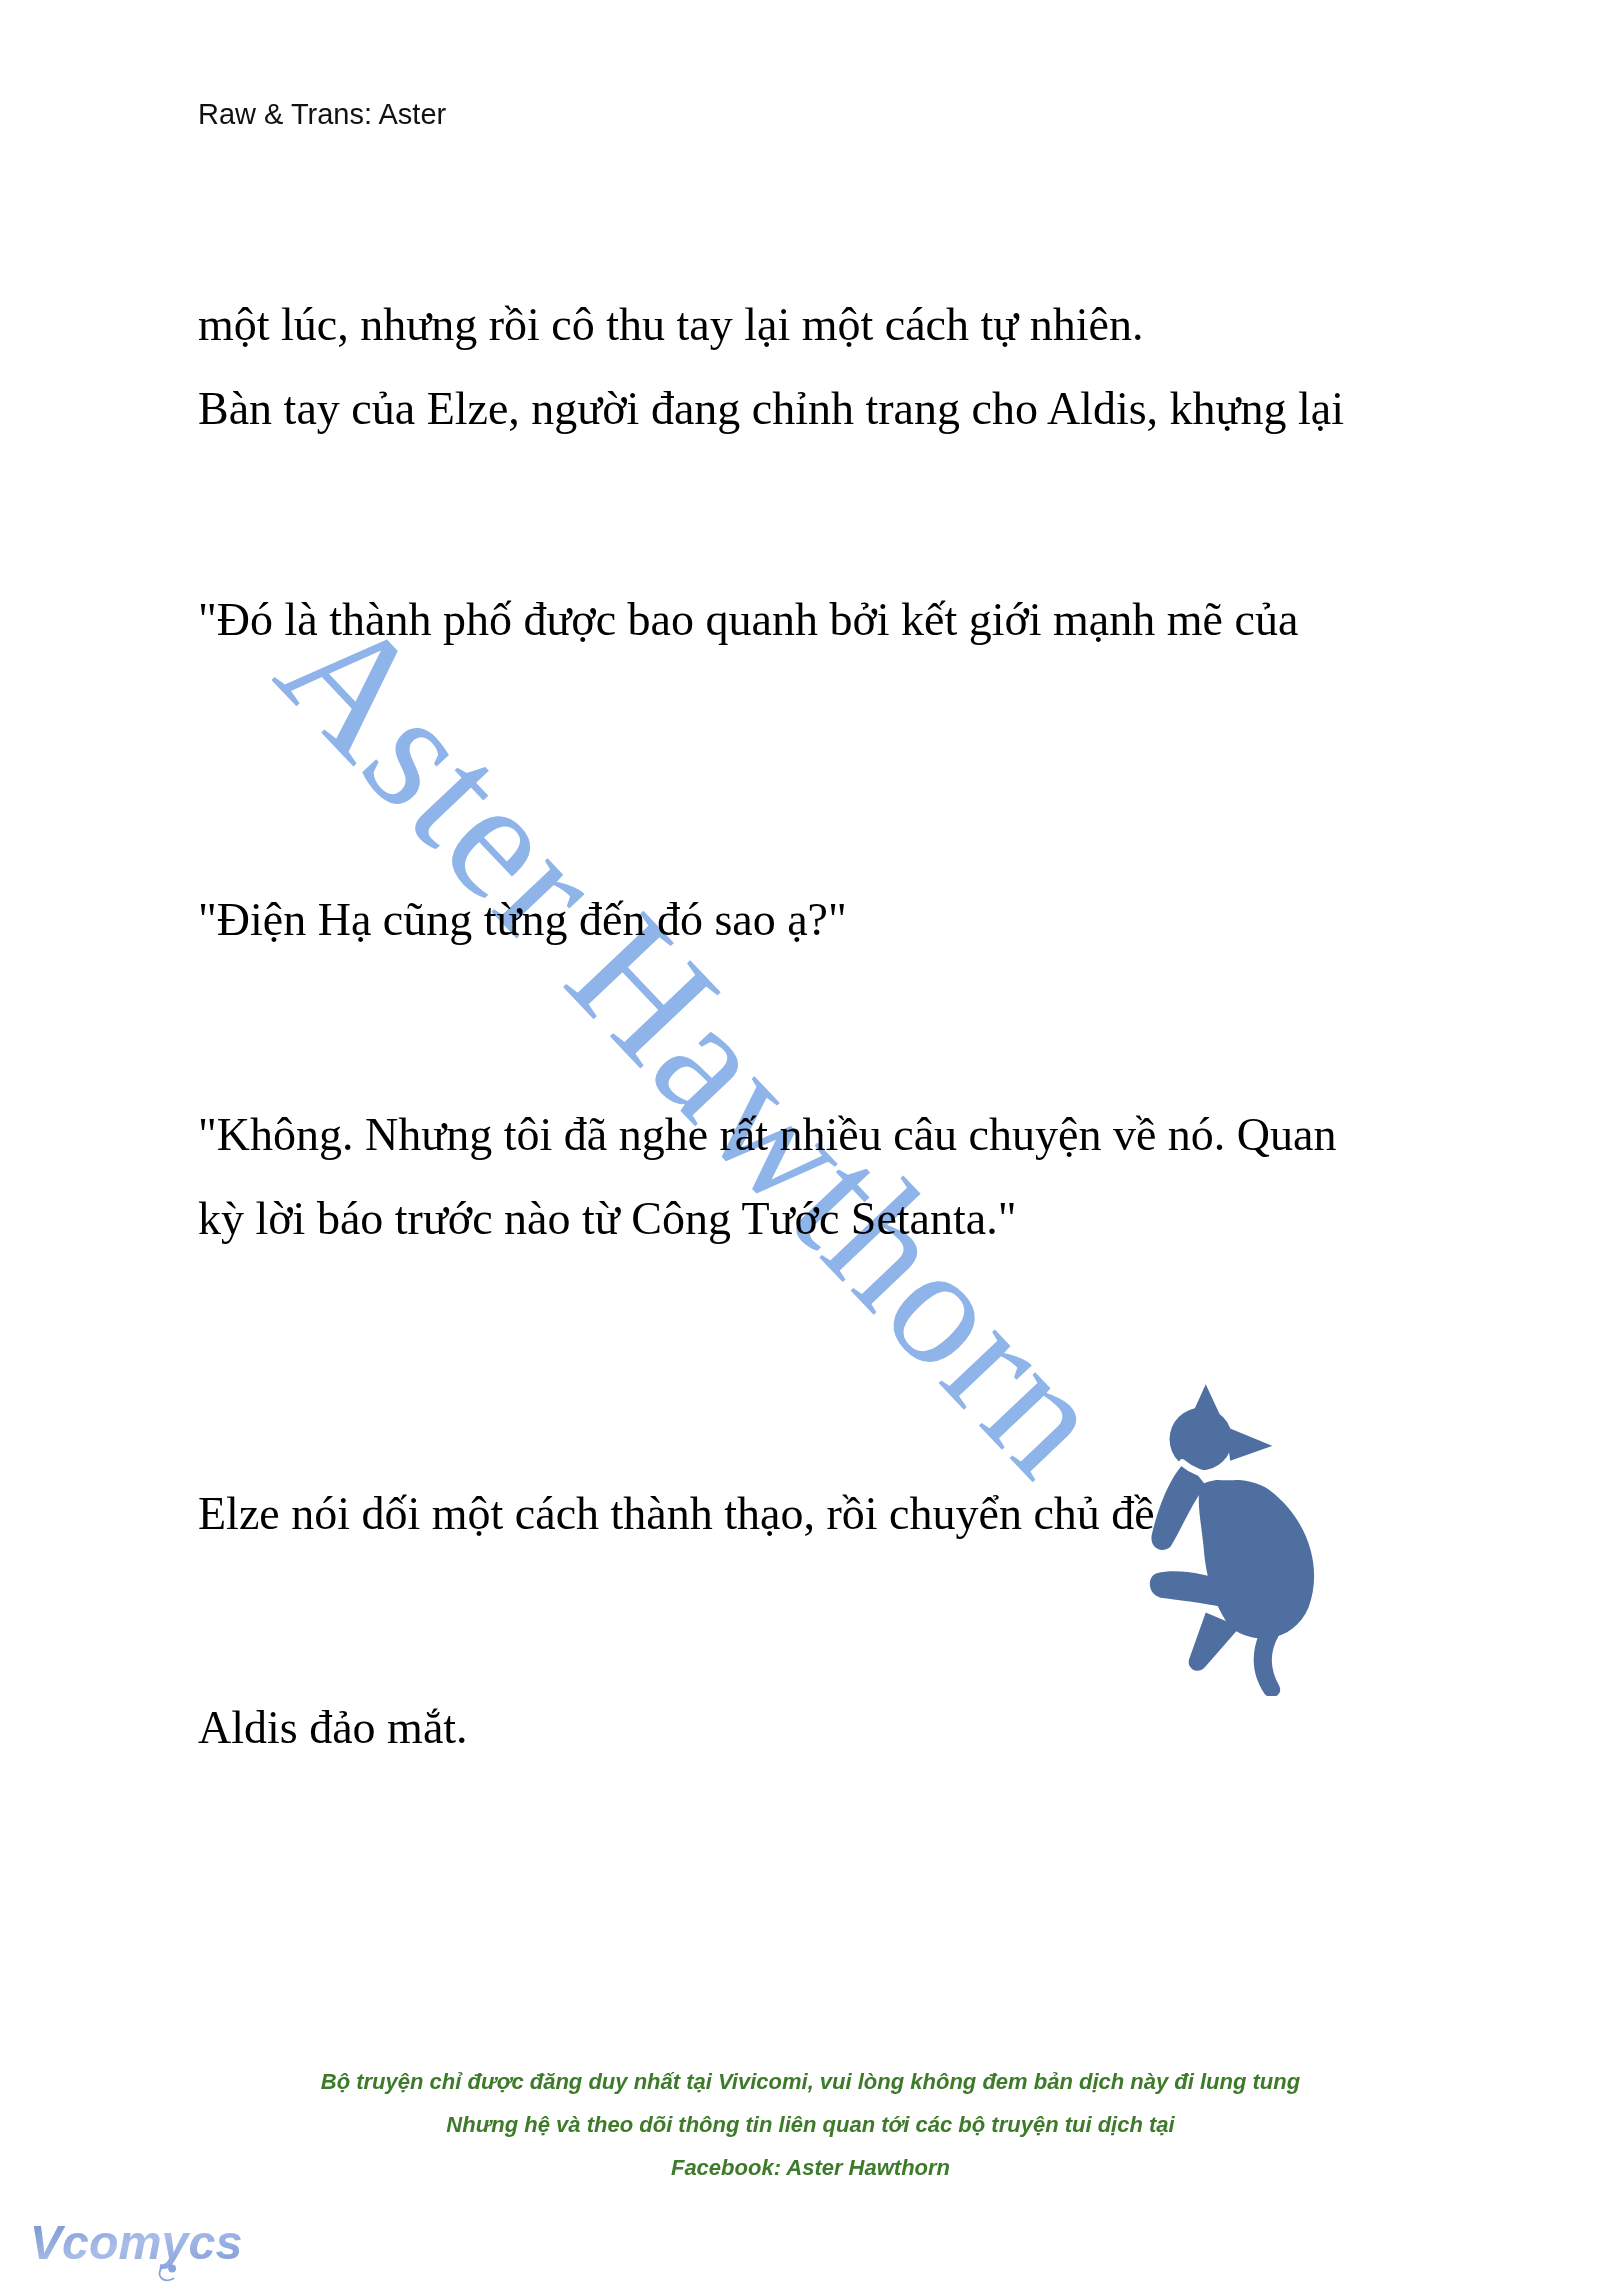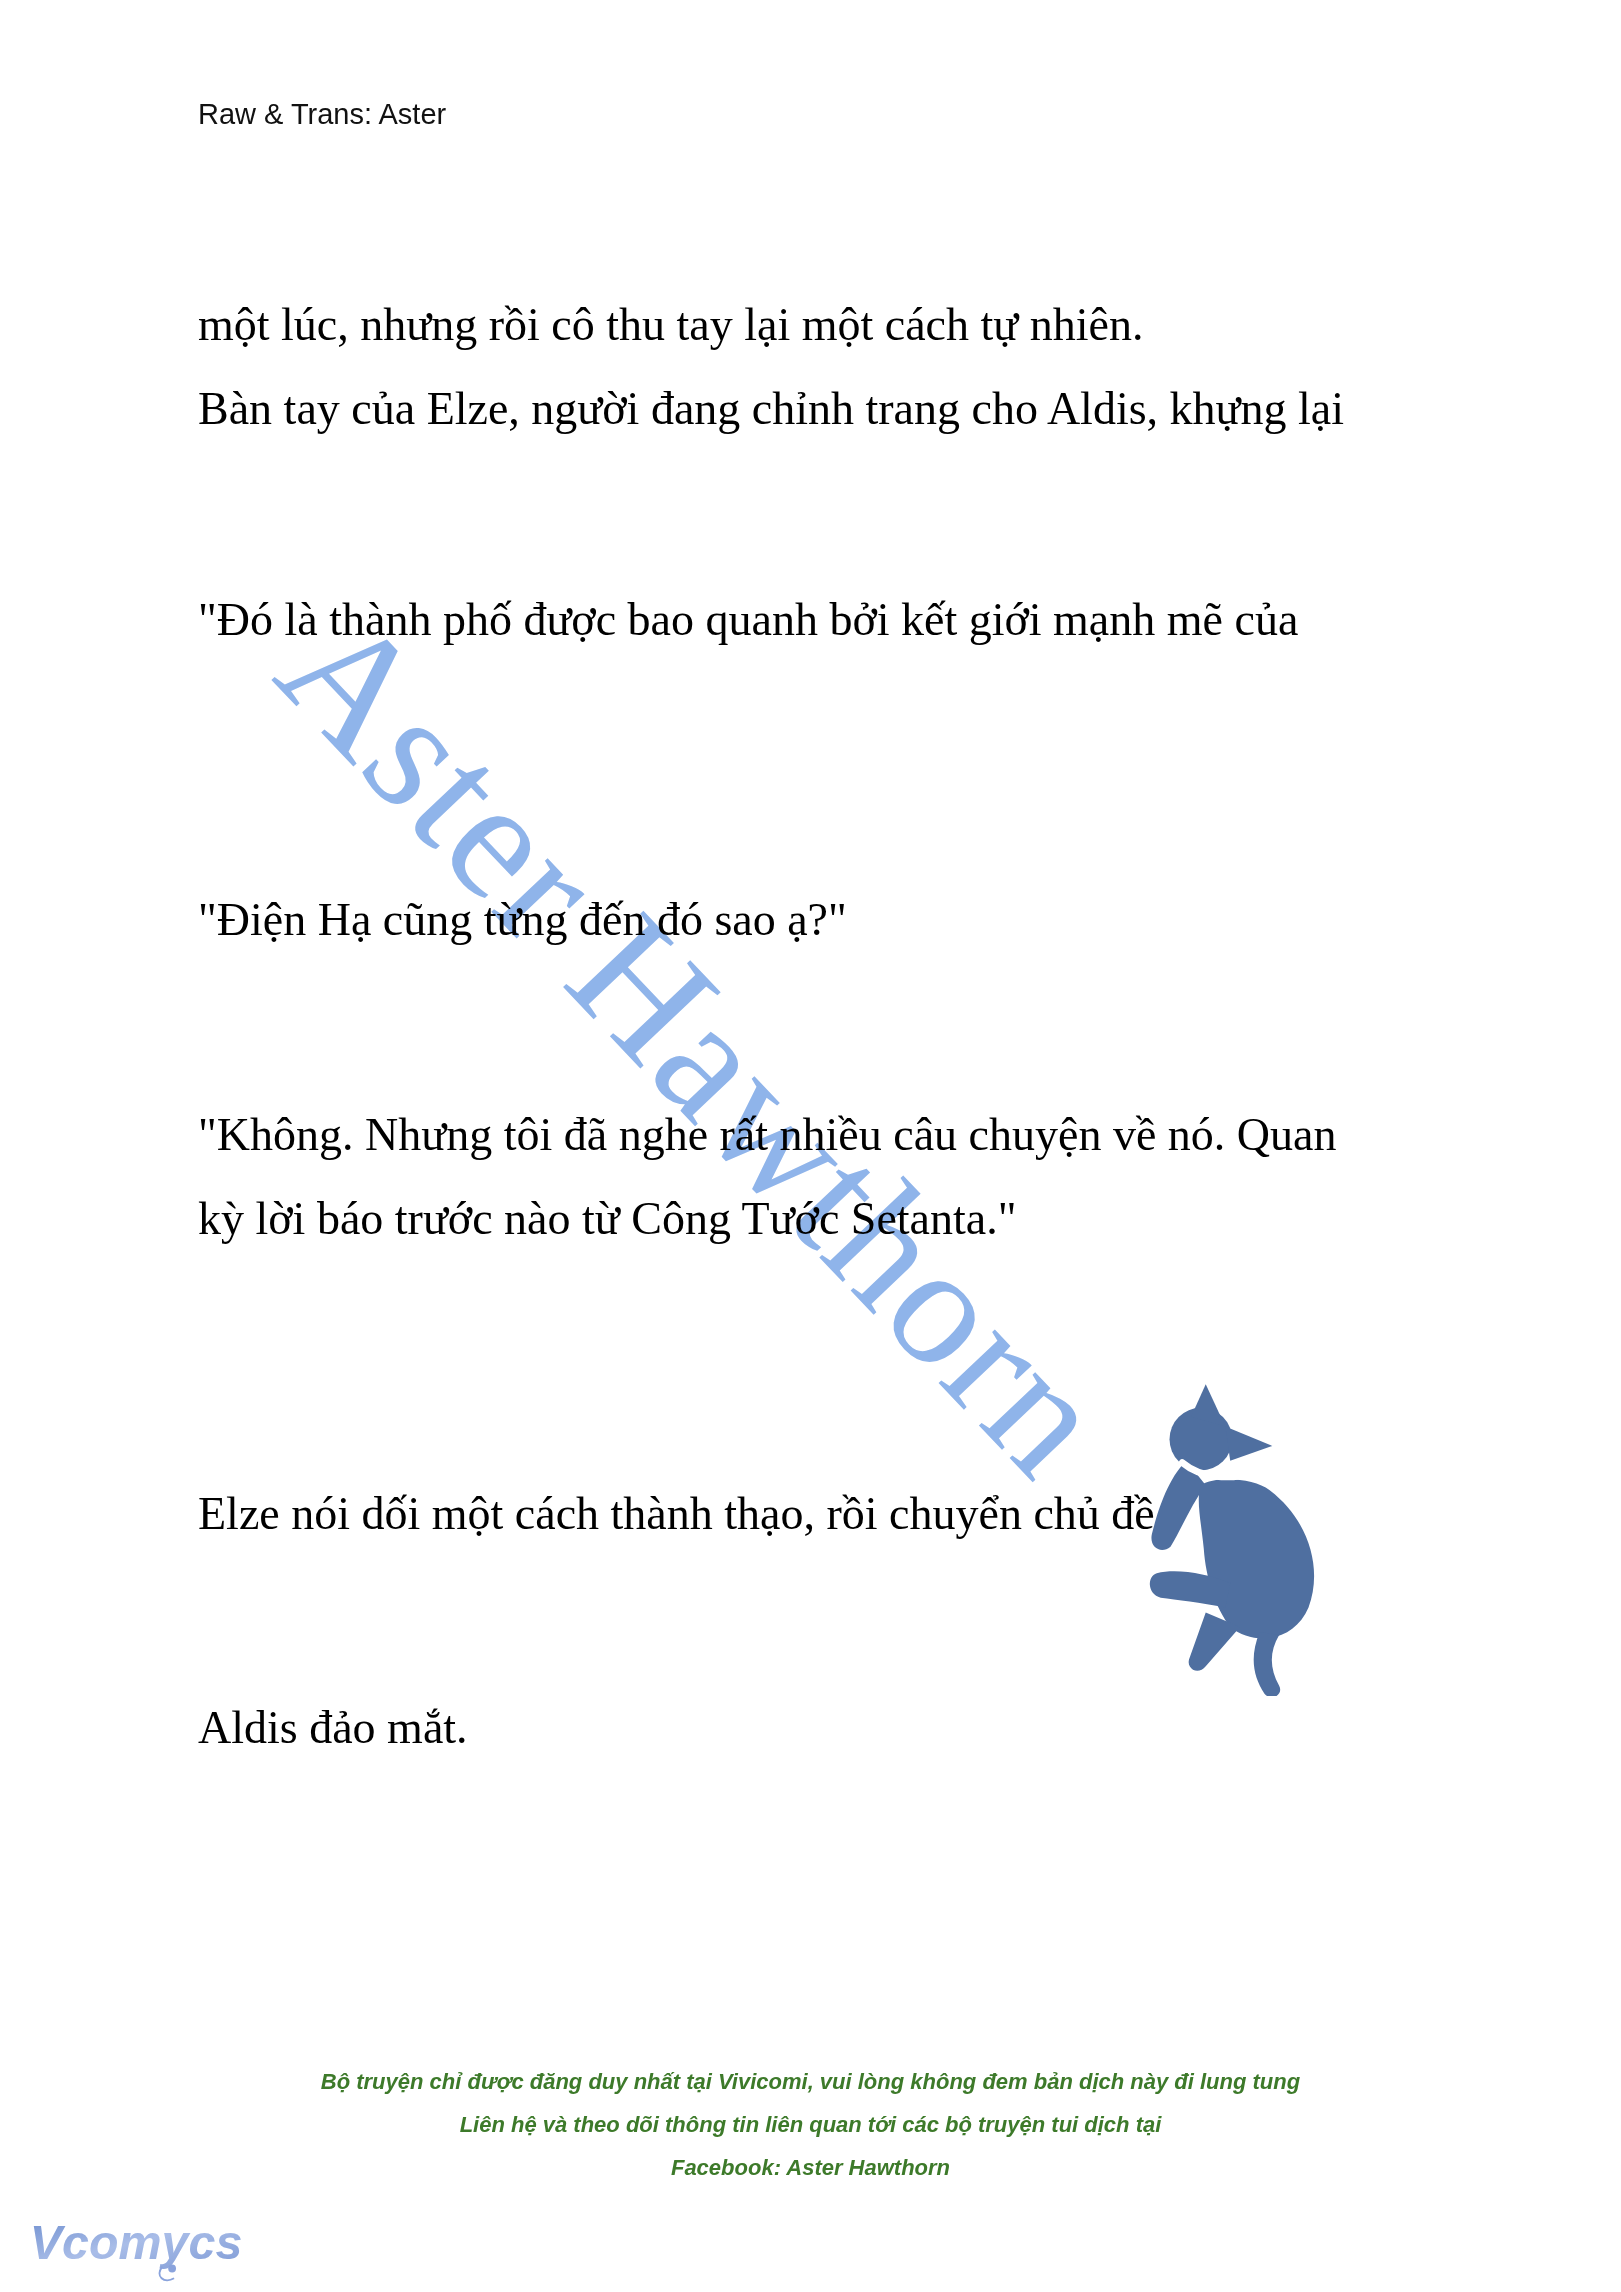--- a/index.html
+++ b/index.html
@@ -148,21 +148,21 @@
       <path d="M60,235 L95,250 L60,290 C52,300 38,292 44,280 Z"></path>
 
       <path d="M115,255 C105,280 108,300 120,318 C126,326 140,320 135,310 C125,292 125,275 135,258 Z"></path>
     </g>
 
     <path d="M36,82 C55,98 85,100 110,92" fill="none" stroke="#ffffff" stroke-width="7" stroke-linecap="round"></path>
   </svg>
 
   <div class="footer-notice">
     <span class="fline">Bộ truyện chỉ được đăng duy nhất tại Vivicomi, vui lòng không đem bản dịch này đi lung tung</span>
-    <span class="fline">Liên hệ và theo dõi thông tin liên quan tới các bộ truyện tui dịch tại</span>
+    <span class="fline">Nhưng hệ và theo dõi thông tin liên quan tới các bộ truyện tui dịch tại</span>
     <span class="fline">Facebook: Aster Hawthorn</span>
   </div>
 
   <svg class="brand-logo" viewBox="0 0 225 80" xmlns="http://www.w3.org/2000/svg">
     <defs>
       <linearGradient id="logoGrad" x1="0" y1="0" x2="1" y2="1">
         <stop offset="0" stop-color="#6f8fcf"></stop>
         <stop offset="0.5" stop-color="#a9bde8"></stop>
         <stop offset="1" stop-color="#7f9bd6"></stop>
       </linearGradient>

